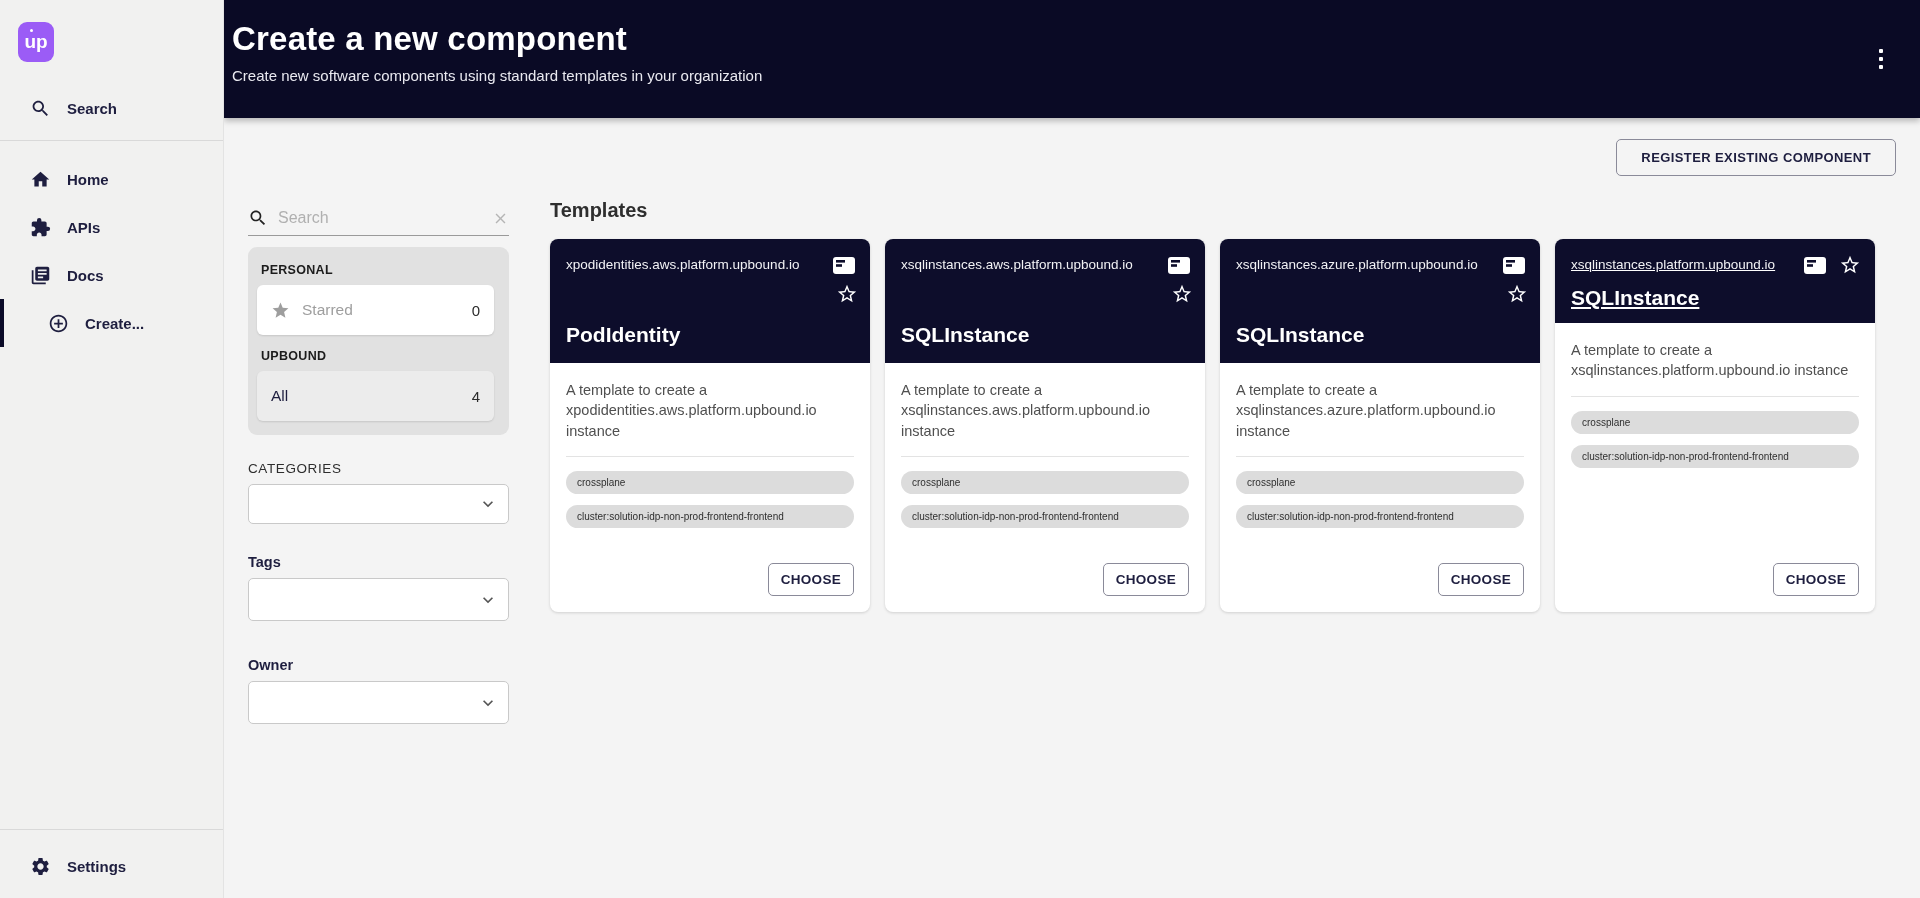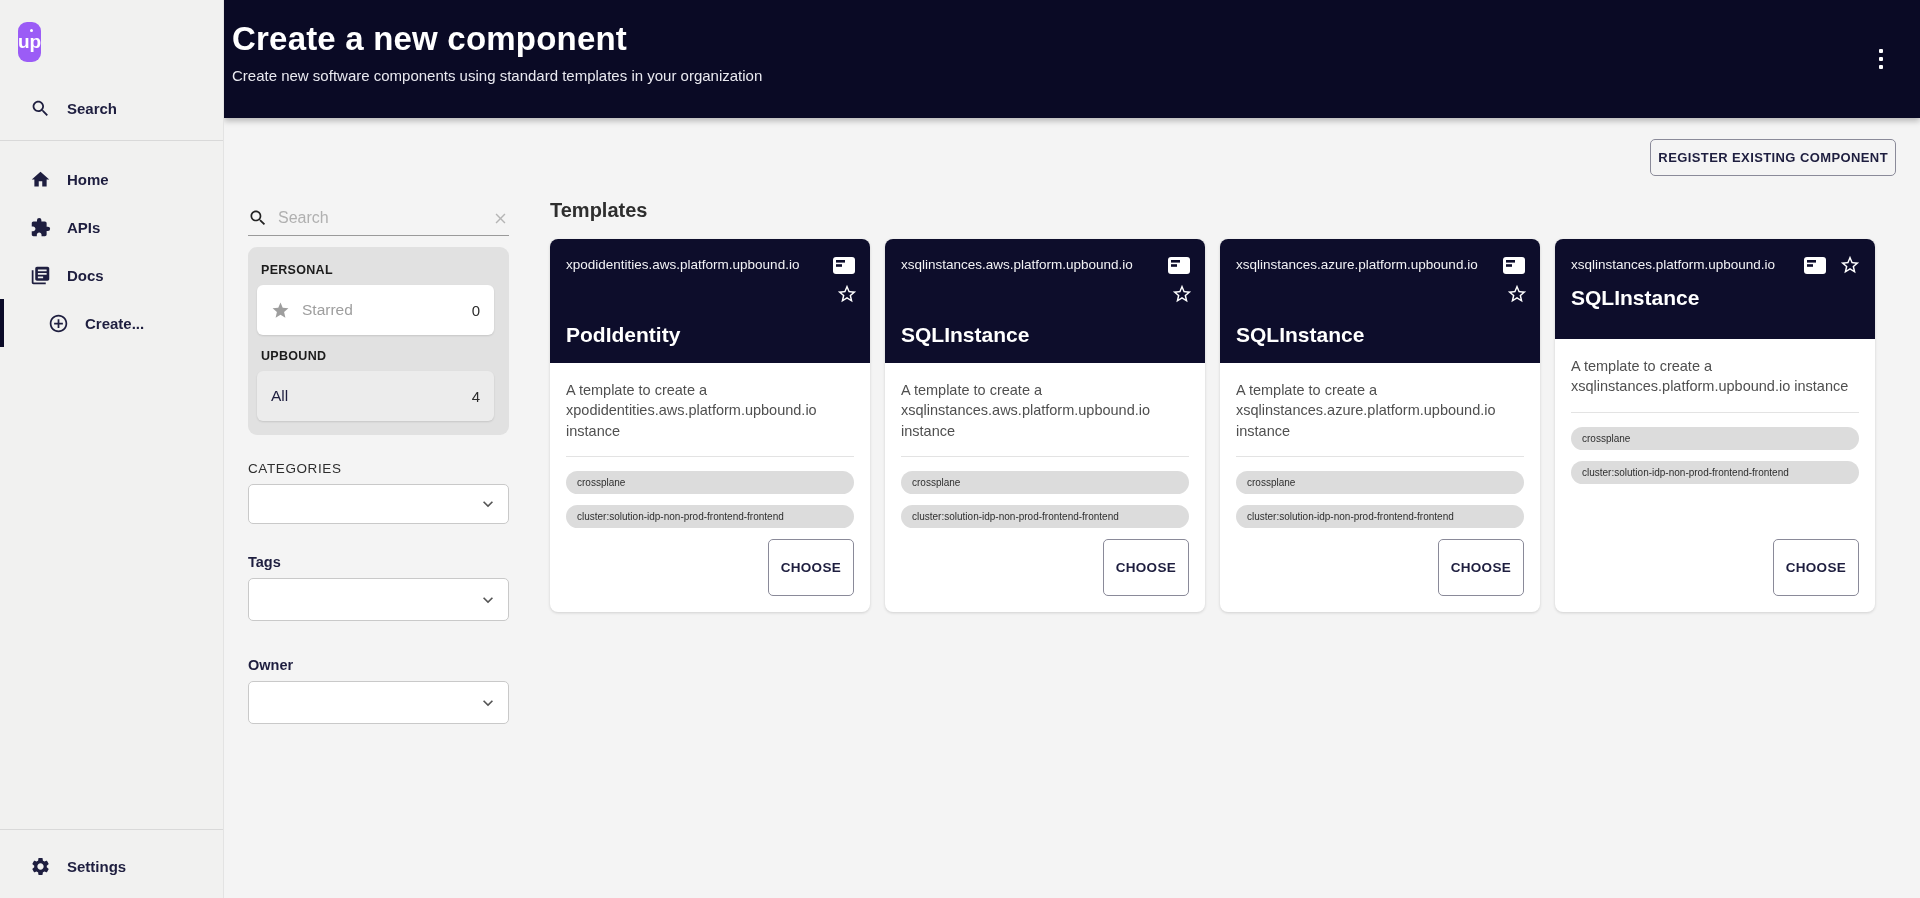--- a/index.html
+++ b/index.html
@@ -2,21 +2,21 @@
 <html><head>
 <meta charset="utf-8">
 <style>
   * { margin:0; padding:0; box-sizing:border-box; }
   html,body { width:1920px; height:898px; overflow:hidden;
     font-family:"Liberation Sans", sans-serif; background:#f4f4f4; color:#1e1e3f; }
 
   
   .sidebar { position:absolute; left:0; top:0; width:224px; height:898px;
     background:#f1f1f0; border-right:1px solid #e3e3e3; display:flex; flex-direction:column; z-index:5; }
-  .logo { width:23px; height:40px; margin:22px 0 0 18px; background:#9b5cf6; border-radius:9px;
+  .logo { width:36px; height:40px; margin:22px 0 0 18px; background:#9b5cf6; border-radius:9px;
     display:flex; align-items:center; justify-content:center; color:#fff; font-weight:bold; font-size:19px; position:relative; }
   .logo .u-dot { position:absolute; top:7px; left:12px; width:3px; height:3px; border-radius:50%; background:#fff; }
   .nav-item { display:flex; align-items:center; height:48px; padding-left:26px; cursor:pointer;
     font-size:15px; font-weight:bold; color:#1e1e3f; border-left:4px solid transparent; }
   .nav-item.active { border-left:4px solid #0b0b28;padding-left:44px; }
   .nav-item svg { width:21px; height:21px; fill:#1e1e3f; margin-right:16px; flex:none; }
   .nav-search { margin-top:24px; height:44px; }
   .side-divider { border:none; border-top:1px solid #d9d9d9; margin:10px 0; }
   .nav-group { margin-top:4px; }
   .side-spacer { flex:1; }
@@ -63,47 +63,47 @@
   .select-box svg { position:absolute; right:10px; top:50%; transform:translateY(-50%);
     width:20px; height:20px; fill:#555; }
   .filter-group.tags { margin-top:30px; }
   .filter-group.owner { margin-top:36px; }
 
   
   .content-col { flex:1; margin-left:41px; margin-top:21px; }
   .register-row { text-align:right; }
   .btn-outline { background:transparent; border:1px solid #8a8a99; border-radius:5px; color:#1e1e3f;
     font-family:"Liberation Sans", sans-serif; font-size:13px; font-weight:bold; letter-spacing:.4px;
-    padding:10px 7px; cursor:pointer; }
+    padding:10px 24px; cursor:pointer; }
   .templates-heading { font-size:20px; font-weight:bold; color:#2e2e2e; margin-top:23px; }
 
   .cards-row { display:flex; gap:15px; margin-top:17px; }
   .card { width:320px; height:373px; background:#fff; border-radius:8px; overflow:hidden;
     box-shadow:0 1px 3px rgba(0,0,0,0.15); display:flex; flex-direction:column; }
   .card-header { background:#0d0d2b; color:#fff; padding:17px 14px 14px 16px; position:relative; flex:none; }
   .card.standard .card-header { height:124px; }
-  .card.compact  .card-header { height:100px; }
+  .card.compact  .card-header { height:84px;text-decoration:underline; }
   .card-name-row { display:flex; align-items:flex-start; }
   .card-name { font-size:13.5px; color:#f2f2f5; line-height:1.3; word-break:break-all; }
   .badge-icon { flex:none; margin-left:auto; }
   .card.standard .card-title { position:absolute; left:16px; bottom:16px; font-size:21px; font-weight:bold; }
   .card.compact  .card-title { margin-top:10px; font-size:21px; font-weight:bold; }
   .star-icon { cursor:pointer; }
   .card.standard .star-icon { position:absolute; right:12px; top:44px; }
   .card.compact  .star-icon { margin-left:12px; margin-top:-2px; }
 
   .card-body { flex:1; padding:17px 16px 16px 16px; display:flex; flex-direction:column; }
   .card-desc { font-size:14.5px; color:#4f4f4f; line-height:1.4; overflow-wrap:break-word; }
   .card-div { border:none; border-top:1px solid #e3e3e3; margin:15px 0 14px 0; }
   .chip { display:table; background:#dcdcdc; border-radius:13px; padding:6px 11px; font-size:10px;
     color:#2f2f2f; margin-bottom:11px; white-space:nowrap; }
   .choose-row { margin-top:auto; text-align:right; }
   .btn-choose { background:#fff; border:1px solid #8a8a99; border-radius:5px; color:#1e1e3f;
     font-family:"Liberation Sans", sans-serif; font-size:13.5px; font-weight:bold; letter-spacing:.3px;
-    padding:20px 12px; cursor:pointer; }
+    padding:8px 12px; cursor:pointer; }
 </style>
 </head>
 <body>
 
 <nav class="sidebar">
   <div class="logo">
       <span class="u-dot"></span>
       <span>up</span>
     </div>
 

